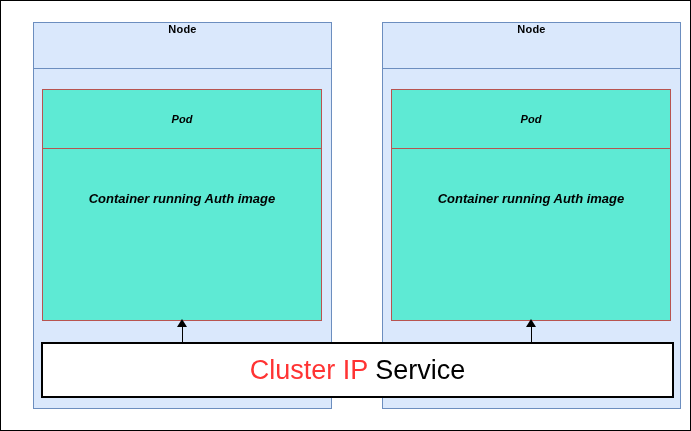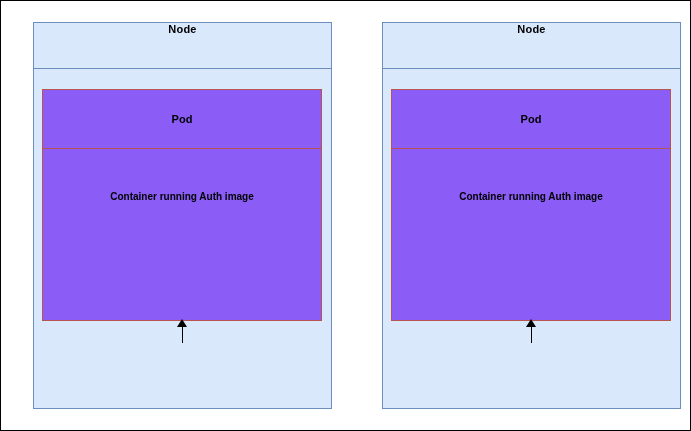--- a/index.html
+++ b/index.html
@@ -42,23 +42,24 @@
   .node-header-label {
     font-size: 11px;
     font-weight: bold;
     color: #000000;
     letter-spacing: 0.2px;
   }
 
   
   .pod {
     position: absolute;
-    background: #8b5cf6;
+    background: #5eead4;
     border: 1px solid #b85450;
     box-sizing: border-box;
+    font-style: italic;
   }
   .pod-header {
     position: absolute;
     left: 0;
     top: 0;
     right: 0;
     height: 59px;
     border-bottom: 1px solid #b85450;
     box-sizing: border-box;
     display: flex;
@@ -75,21 +76,21 @@
     left: 0;
     top: 59px;
     right: 0;
     bottom: 0;
     display: flex;
     align-items: flex-start;
     justify-content: center;
     box-sizing: border-box;
   }
   .pod-body-label {
-    font-size: 10px;
+    font-size: 13px;
     font-weight: bold;
     color: #000000;
     margin-top: 42px;
     white-space: nowrap;
   }
 
   
   .arrow {
     position: absolute;
     width: 11px;
@@ -171,14 +172,17 @@
   <div class="arrow" style="left:176px; top:318px; height:24px;">
     <div class="head"></div>
     <div class="shaft"></div>
   </div>
 
   <div class="arrow" style="left:525px; top:318px; height:24px;">
     <div class="head"></div>
     <div class="shaft"></div>
   </div>
 
+  <div class="service-bar" style="left:40px; top:341px; width:633px; height:56px;">
+    <span class="service-text"><span class="accent">Cluster IP</span><span> Service</span></span>
+  </div>
 
 </div>
 
 </body></html>

